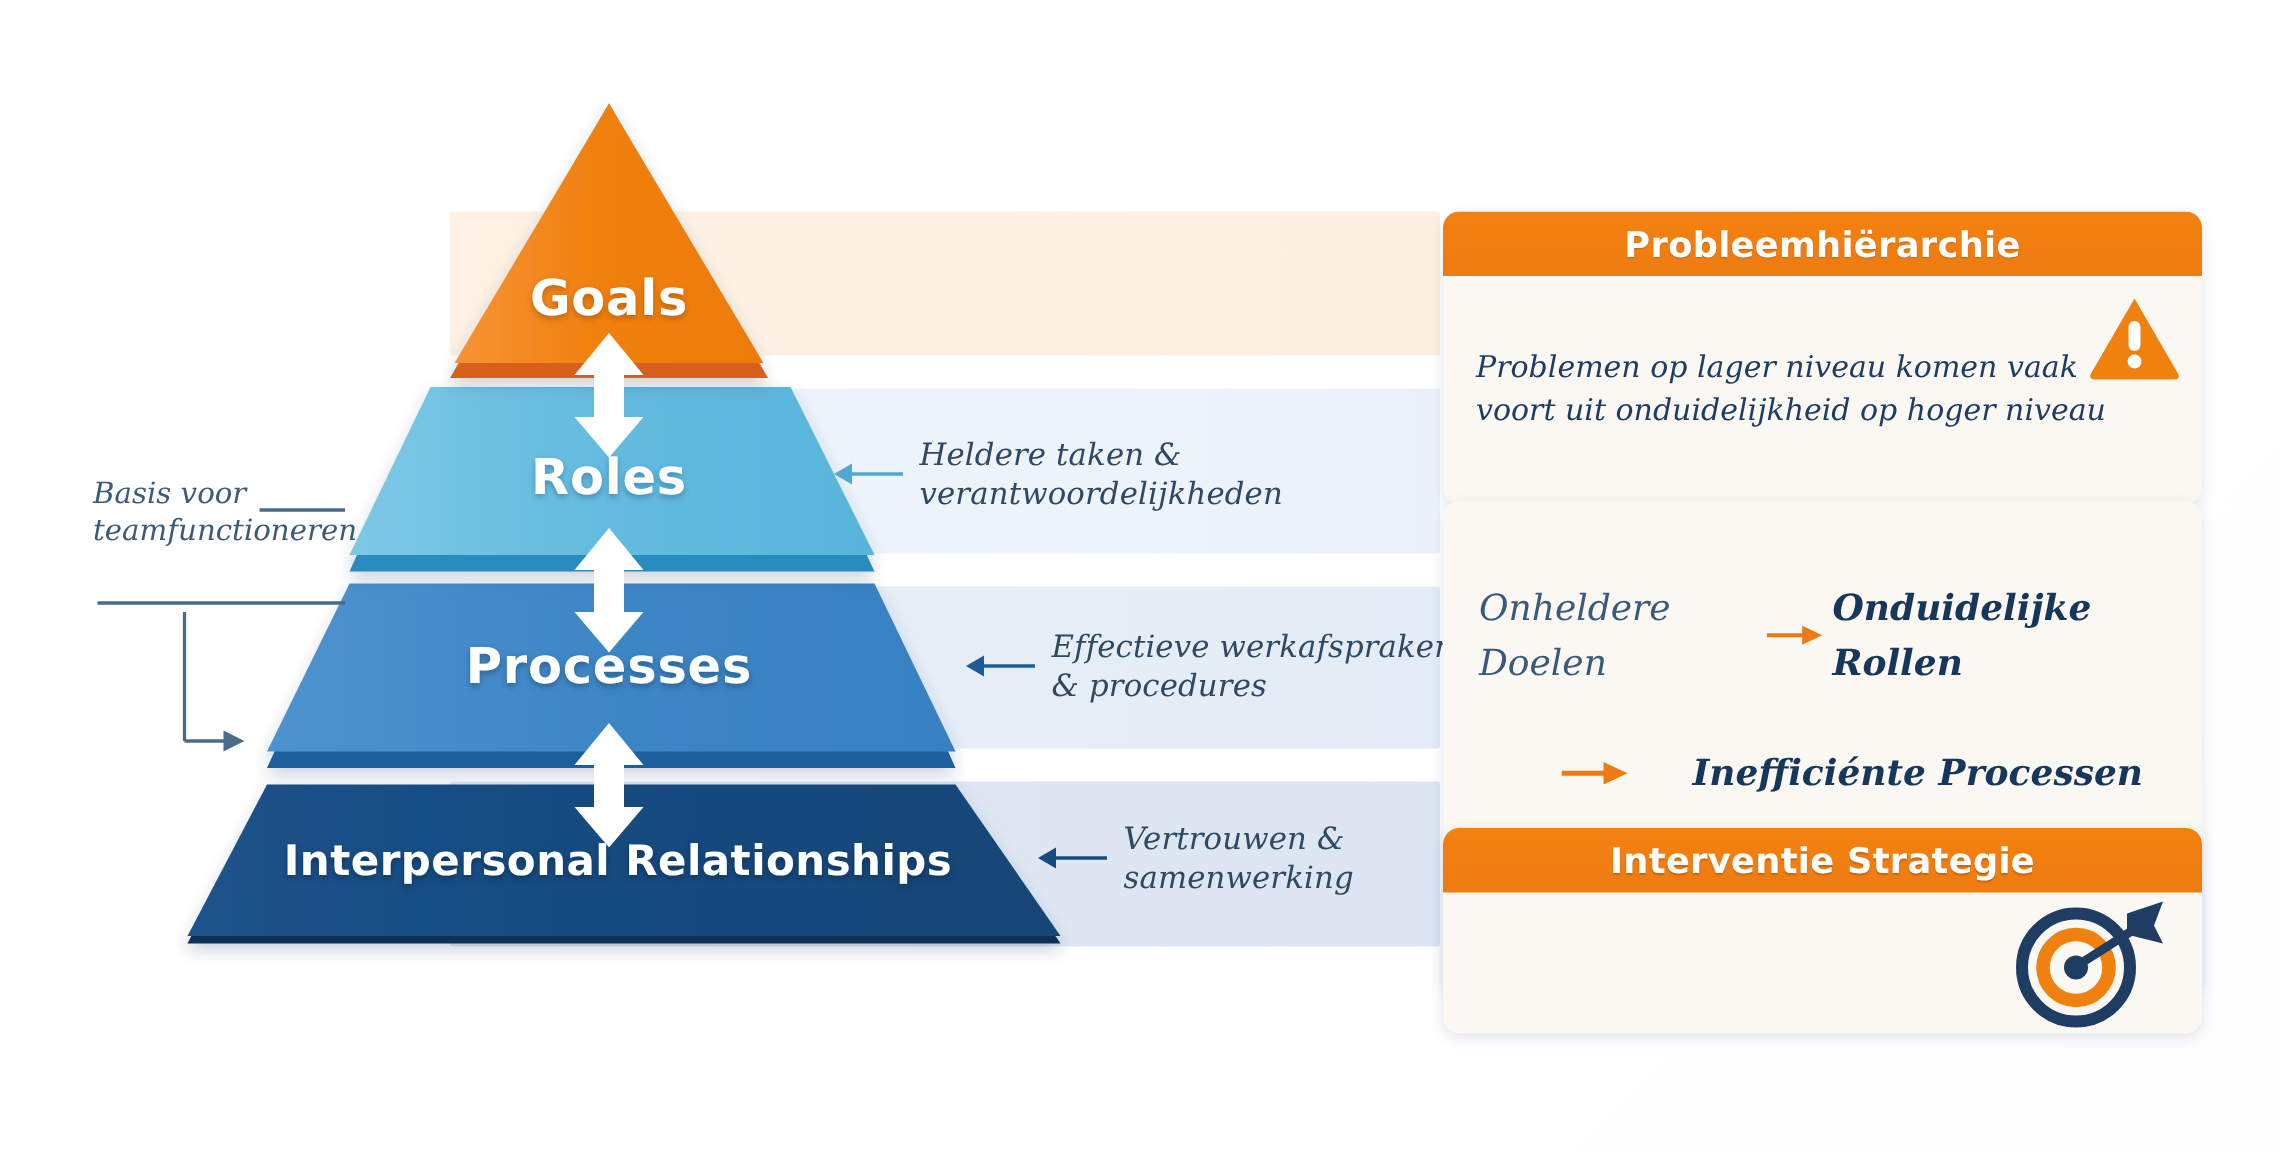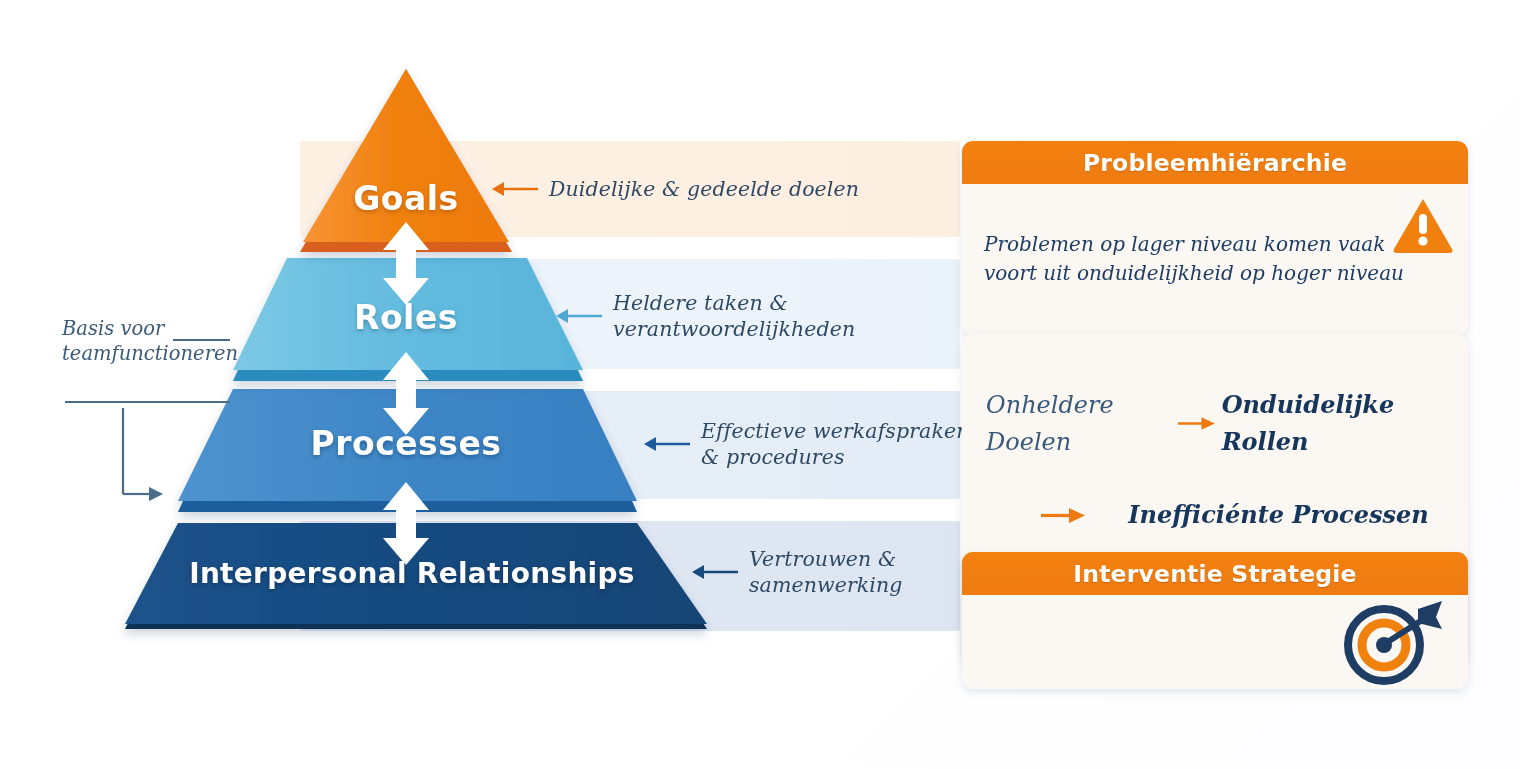--- a/index.html
+++ b/index.html
@@ -205,27 +205,20 @@
     <line x1="118" y1="22" x2="175" y2="22" stroke="#4a6party" stroke-width="0"></line>
     <line x1="118" y1="22" x2="175" y2="22" stroke="#4a6b8a" stroke-width="2.2"></line>
     <line x1="10" y1="84" x2="175" y2="84" stroke="#4a6b8a" stroke-width="2.2"></line>
     <path d="M68 90 L68 176" stroke="#4a6b8a" stroke-width="2.2" fill="none"></path>
     <path d="M68 176 L96 176" stroke="#4a6b8a" stroke-width="2.2" fill="none"></path>
     <path d="M94 169 L108 176 L94 183 Z" fill="#4a6b8a"></path>
   </svg>
   <div id="left-note">Basis voor
 teamfunctioneren</div>
 
-  <div class="annot" id="annot-goals">
-    <svg class="arr" width="46" height="16" viewBox="0 0 46 16">
-      <line x1="12" y1="8" x2="46" y2="8" stroke="#E8700F" stroke-width="2.4"></line>
-      <path d="M12 1 L0 8 L12 15 Z" fill="#E8700F"></path>
-    </svg>
-    <div class="atext">Duidelijke &amp; gedeelde doelen</div>
-  </div>
 
   <div class="annot" id="annot-roles">
     <svg class="arr" width="46" height="16" viewBox="0 0 46 16">
       <line x1="12" y1="8" x2="46" y2="8" stroke="#4FA8D4" stroke-width="2.4"></line>
       <path d="M12 1 L0 8 L12 15 Z" fill="#4FA8D4"></path>
     </svg>
     <div class="atext">Heldere taken &amp;
 verantwoordelijkheden</div>
   </div>
 

